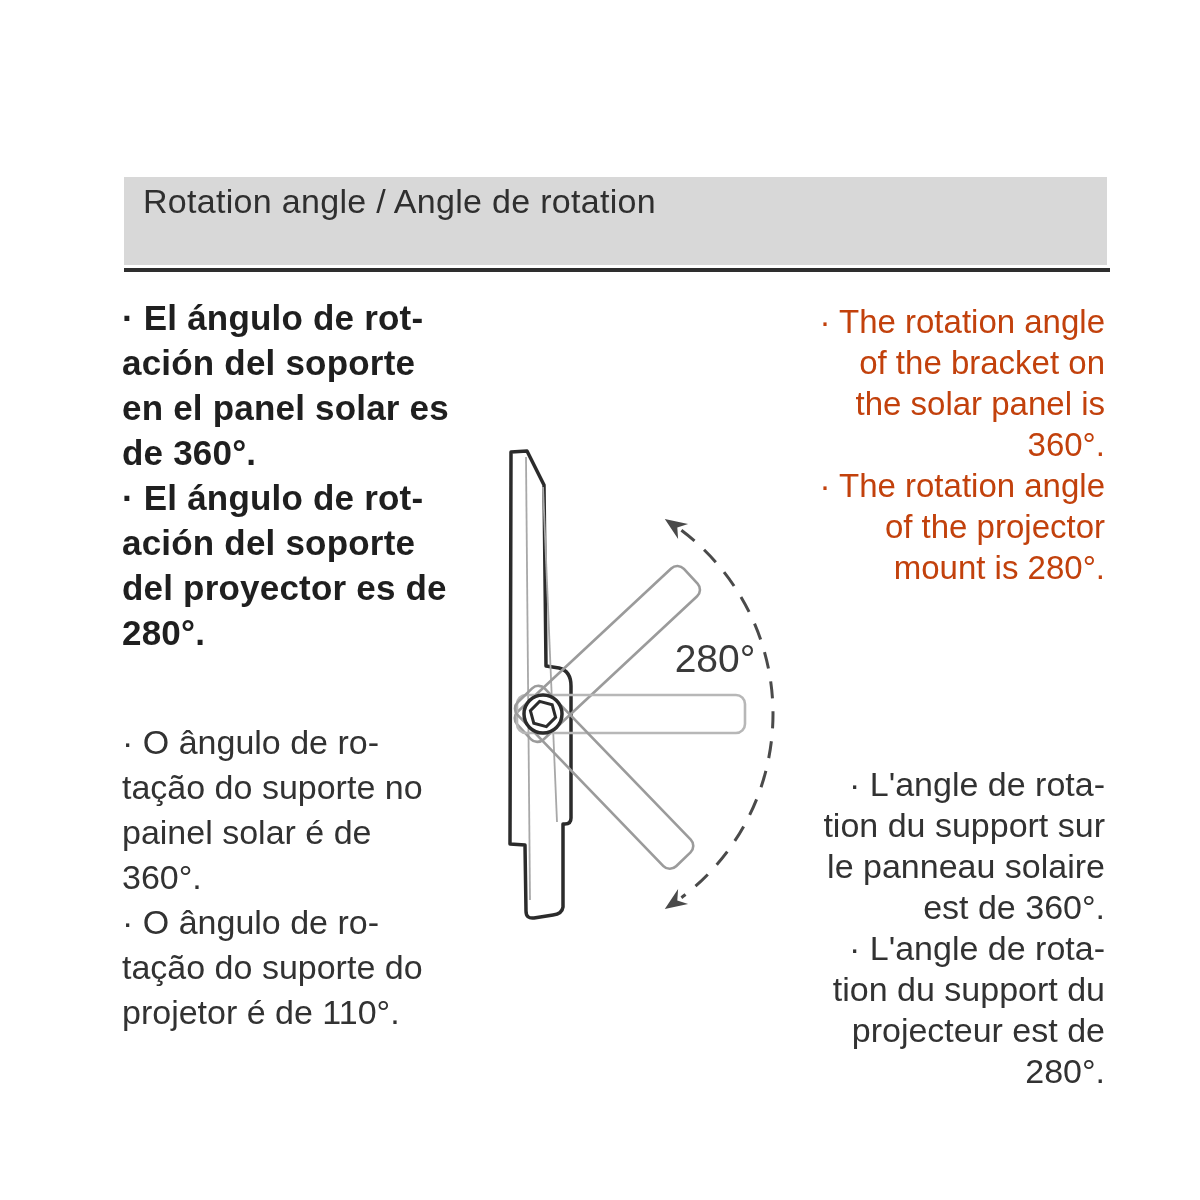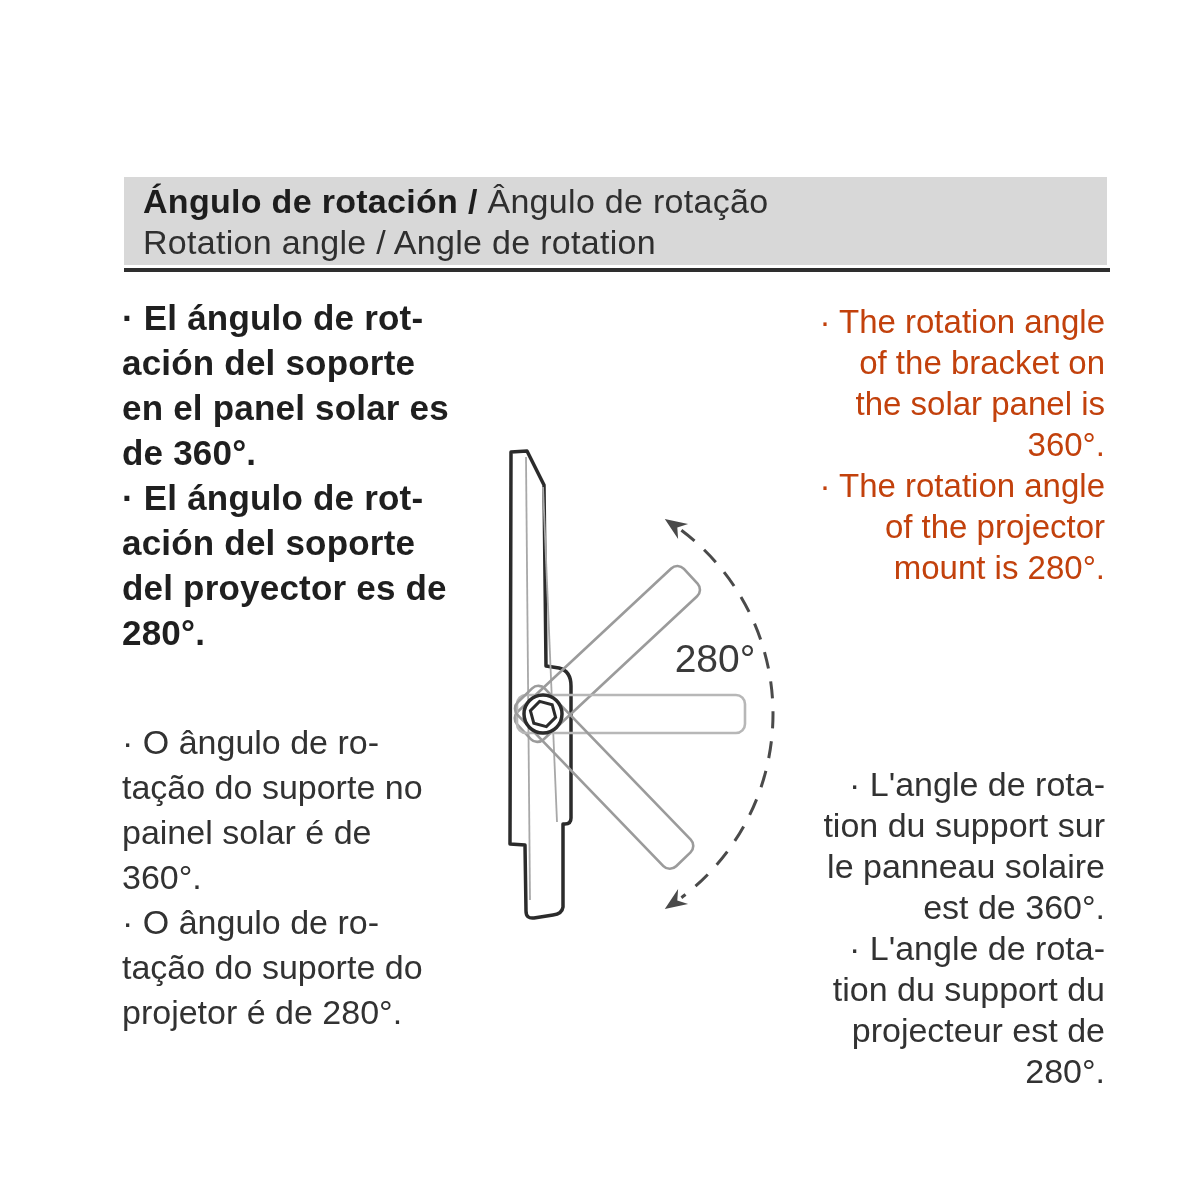--- a/index.html
+++ b/index.html
@@ -21,40 +21,39 @@
   .note-fr{right:95px;top:764px;width:400px;font-size:34px;line-height:41px;text-align:right;color:#323232;}
   .diagram{position:absolute;left:430px;top:430px;width:400px;height:530px;}
   .diagram text{font-family:"Liberation Sans",sans-serif;}
 </style>
 </head>
 <body>
 
 <div class="canvas">
 
   <div class="header-bar">
-    <div class="header-line"><span class="bold">Ángulo de rotación / </span><span>Ângulo de rotação</span></div>
     <div class="header-line">Rotation angle / Angle de rotation</div>
   </div>
   <div class="header-rule"></div>
 
   <div class="note note-es">· El ángulo de rot-
 ación del soporte
 en el panel solar es
 de 360°.
 · El ángulo de rot-
 ación del soporte
 del proyector es de
 280°.</div>
   <div class="note note-pt">· O ângulo de ro-
 tação do suporte no
 painel solar é de
 360°.
 · O ângulo de ro-
 tação do suporte do
-projetor é de 280°.</div>
+projetor é de 110°.</div>
   <div class="note note-en">· The rotation angle
 of the bracket on
 the solar panel is
 360°.
 · The rotation angle
 of the projector
 mount is 280°.</div>
   <div class="note note-fr">· L'angle de rota-
 tion du support sur
 le panneau solaire

